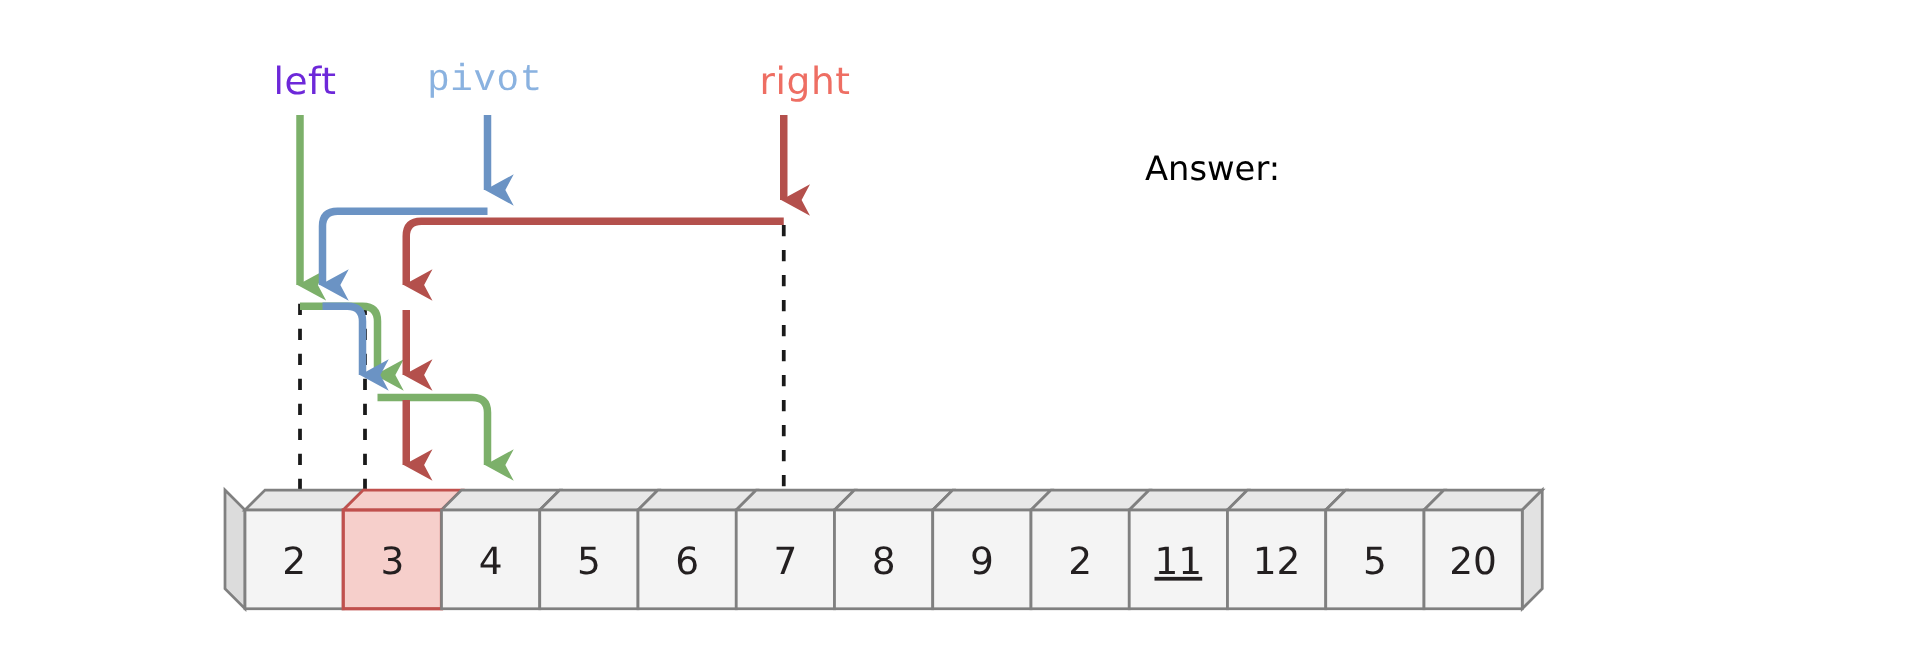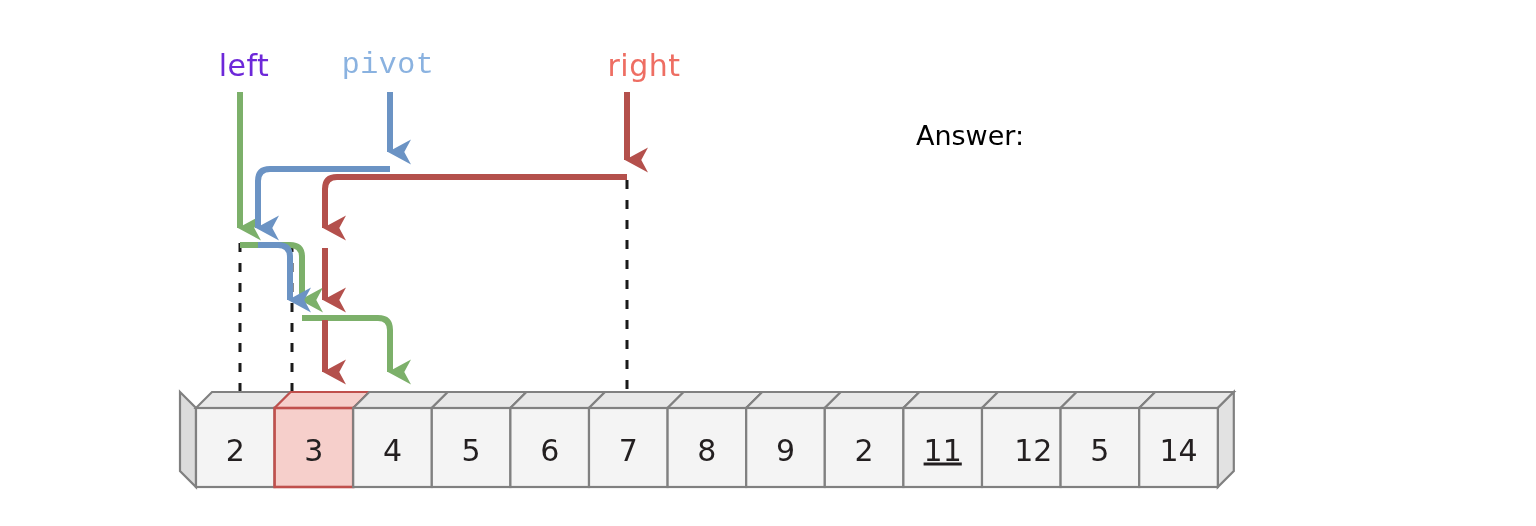--- a/index.html
+++ b/index.html
@@ -152,16 +152,16 @@
     <div class="cell-num" style="left: 235.3px; top: 449.5px;">2</div>
     <div class="cell-num" style="left: 313.9px; top: 449.5px;">3</div>
     <div class="cell-num" style="left: 392.5px; top: 449.5px;">4</div>
     <div class="cell-num" style="left: 471.1px; top: 449.5px;">5</div>
     <div class="cell-num" style="left: 549.7px; top: 449.5px;">6</div>
     <div class="cell-num" style="left: 628.3px; top: 449.5px;">7</div>
     <div class="cell-num" style="left: 706.9px; top: 449.5px;">8</div>
     <div class="cell-num" style="left: 785.5px; top: 449.5px;">9</div>
     <div class="cell-num" style="left: 864.1px; top: 449.5px;">2</div>
     <div class="cell-num" style="left: 942.7px; top: 449.5px; text-decoration: underline;">11</div>
-    <div class="cell-num" style="left: 1021.3px; top: 449.5px; margin-left: 12px;">12</div>
+    <div class="cell-num" style="left: 1021.3px; top: 449.5px;">12</div>
     <div class="cell-num" style="left: 1099.9px; top: 449.5px;">5</div>
-    <div class="cell-num" style="left: 1178.5px; top: 449.5px;">14</div>
+    <div class="cell-num" style="left: 1178.5px; top: 449.5px;">20</div>
   </div>
 
 </body></html>

